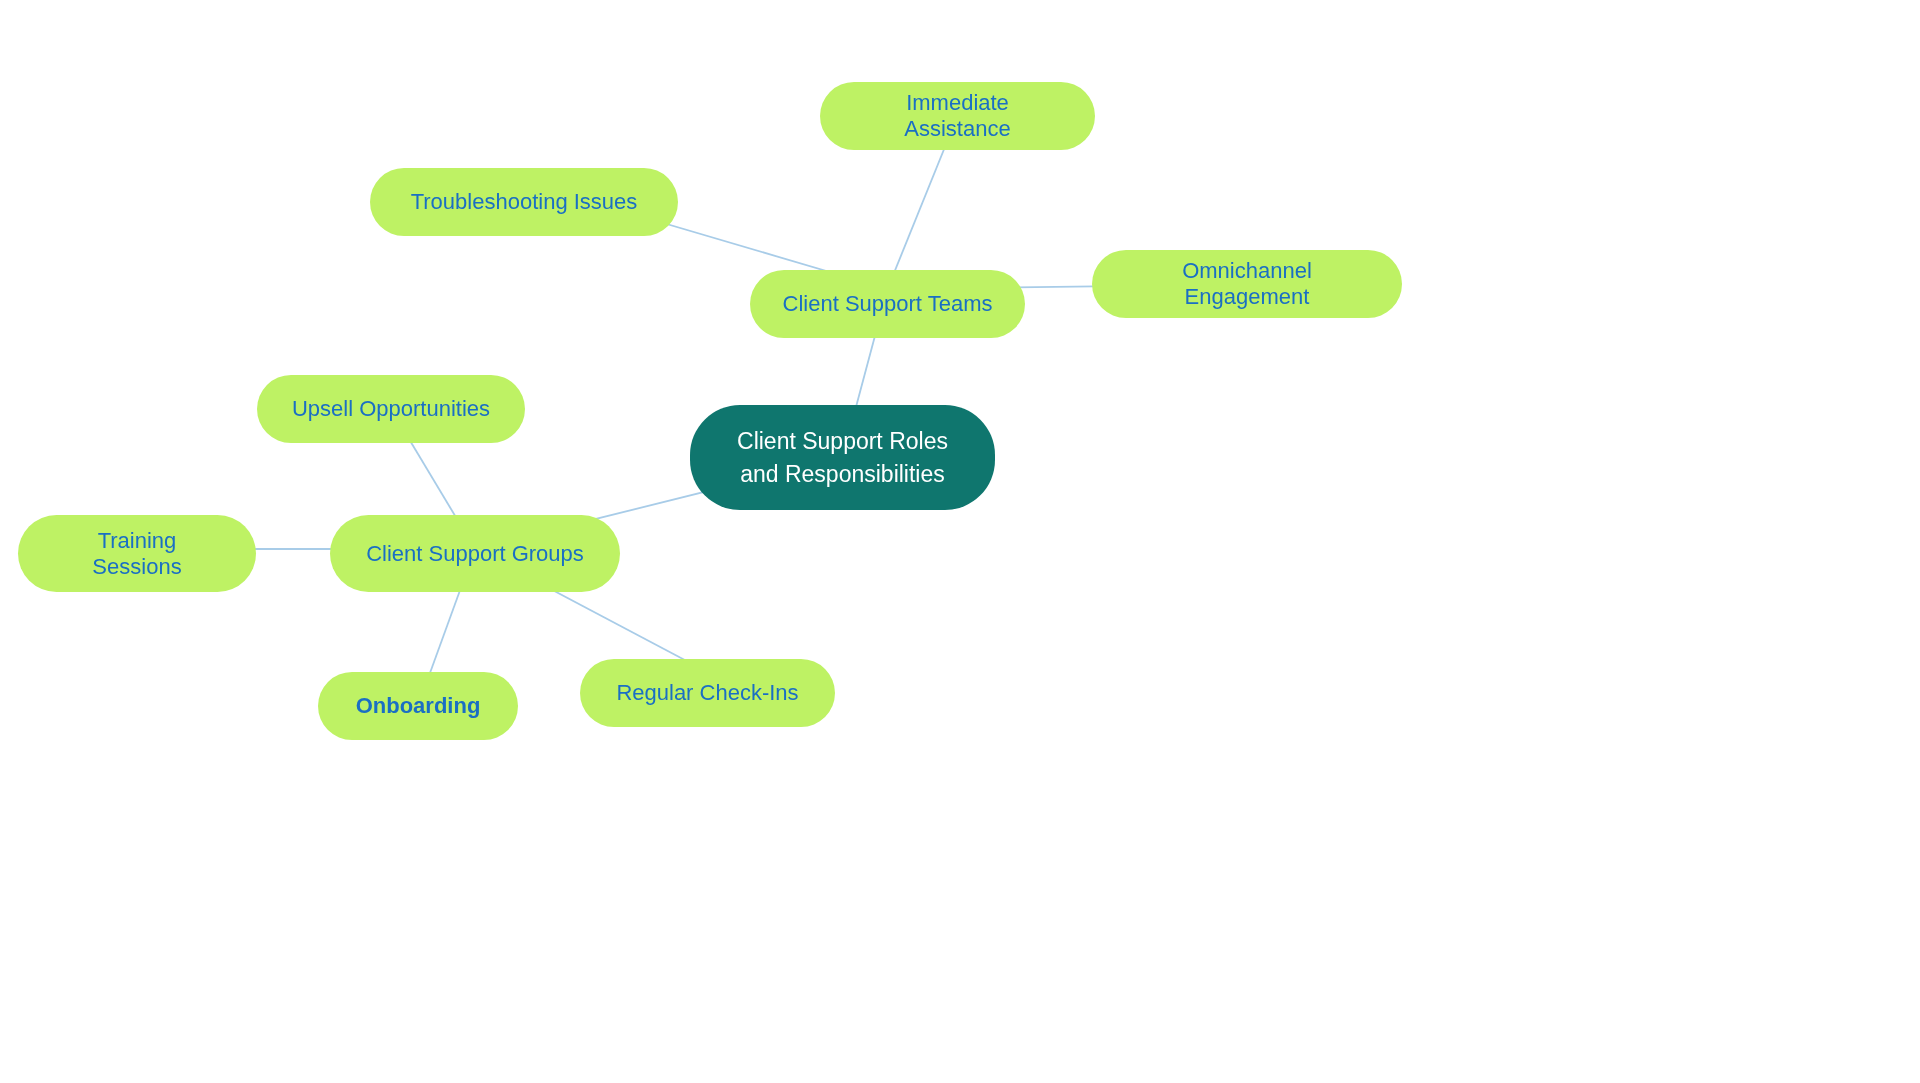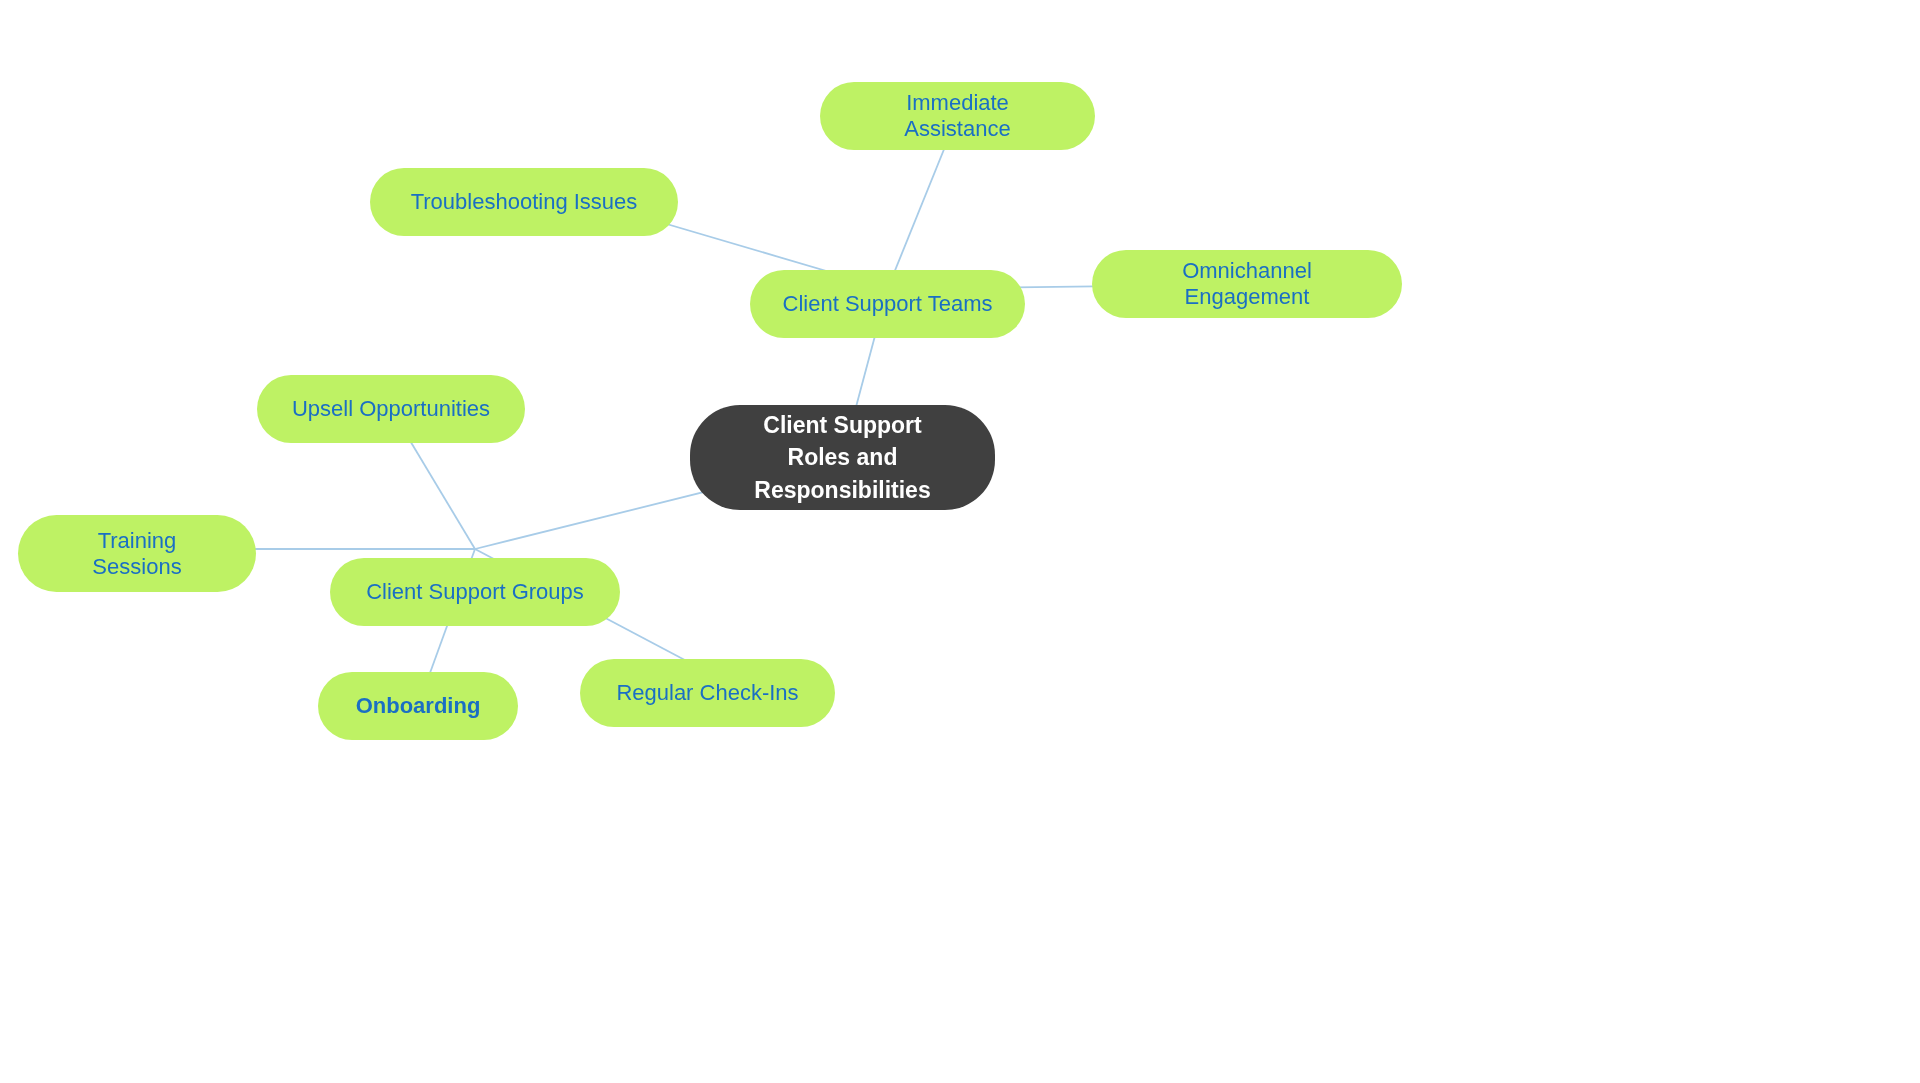--- a/index.html
+++ b/index.html
@@ -29,24 +29,24 @@
       font-weight: 400;
       padding: 18px 32px;
       cursor: pointer;
     }
     .node-light {
       background: #bef264;
       color: #1a6fc4;
       border: none;
     }
     .node-dark {
-      background: #404040;
+      background: #0f766e;
       color: #ffffff;
       font-size: 24px;
-      font-weight: 700;
+      font-weight: 400;
       padding: 28px 40px;
       line-height: 1.4;
     }
   </style>
 </head>
 <body>
 
 <svg id="connections" xmlns="http://www.w3.org/2000/svg">
 
 <line x1="842.5" y1="457.5" x2="887.5" y2="289" stroke="#a8cce8" stroke-width="1.8"></line>
@@ -66,19 +66,19 @@
 <div class="node node-light" style="left: 750px; top: 270px; width: 275px; height: 68px;">Client Support Teams</div>
 
 <div class="node node-light" style="left: 370px; top: 148px; width: 308px; height: 68px; margin-top: 20px;">Troubleshooting Issues</div>
 
 <div class="node node-light" style="left: 820px; top: 82px; width: 275px; height: 68px;">Immediate Assistance</div>
 
 <div class="node node-light" style="left: 1092px; top: 250px; width: 310px; height: 68px;">Omnichannel Engagement</div>
 
 <div class="node node-light" style="left: 257px; top: 375px; width: 268px; height: 68px;">Upsell Opportunities</div>
 
-<div class="node node-light" style="left: 330px; top: 515px; width: 290px; height: 68px; margin-top: 43px;">Client Support Groups</div>
+<div class="node node-light" style="left: 330px; top: 515px; width: 290px; height: 77px;">Client Support Groups</div>
 
 <div class="node node-light" style="left: 18px; top: 515px; width: 238px; height: 77px;">Training Sessions</div>
 
 <div class="node node-light" style="left: 318px; top: 672px; width: 200px; height: 68px; font-weight: bold;">Onboarding</div>
 
 <div class="node node-light" style="left: 580px; top: 659px; width: 255px; height: 68px;">Regular Check-Ins</div>
 
 </body></html>

